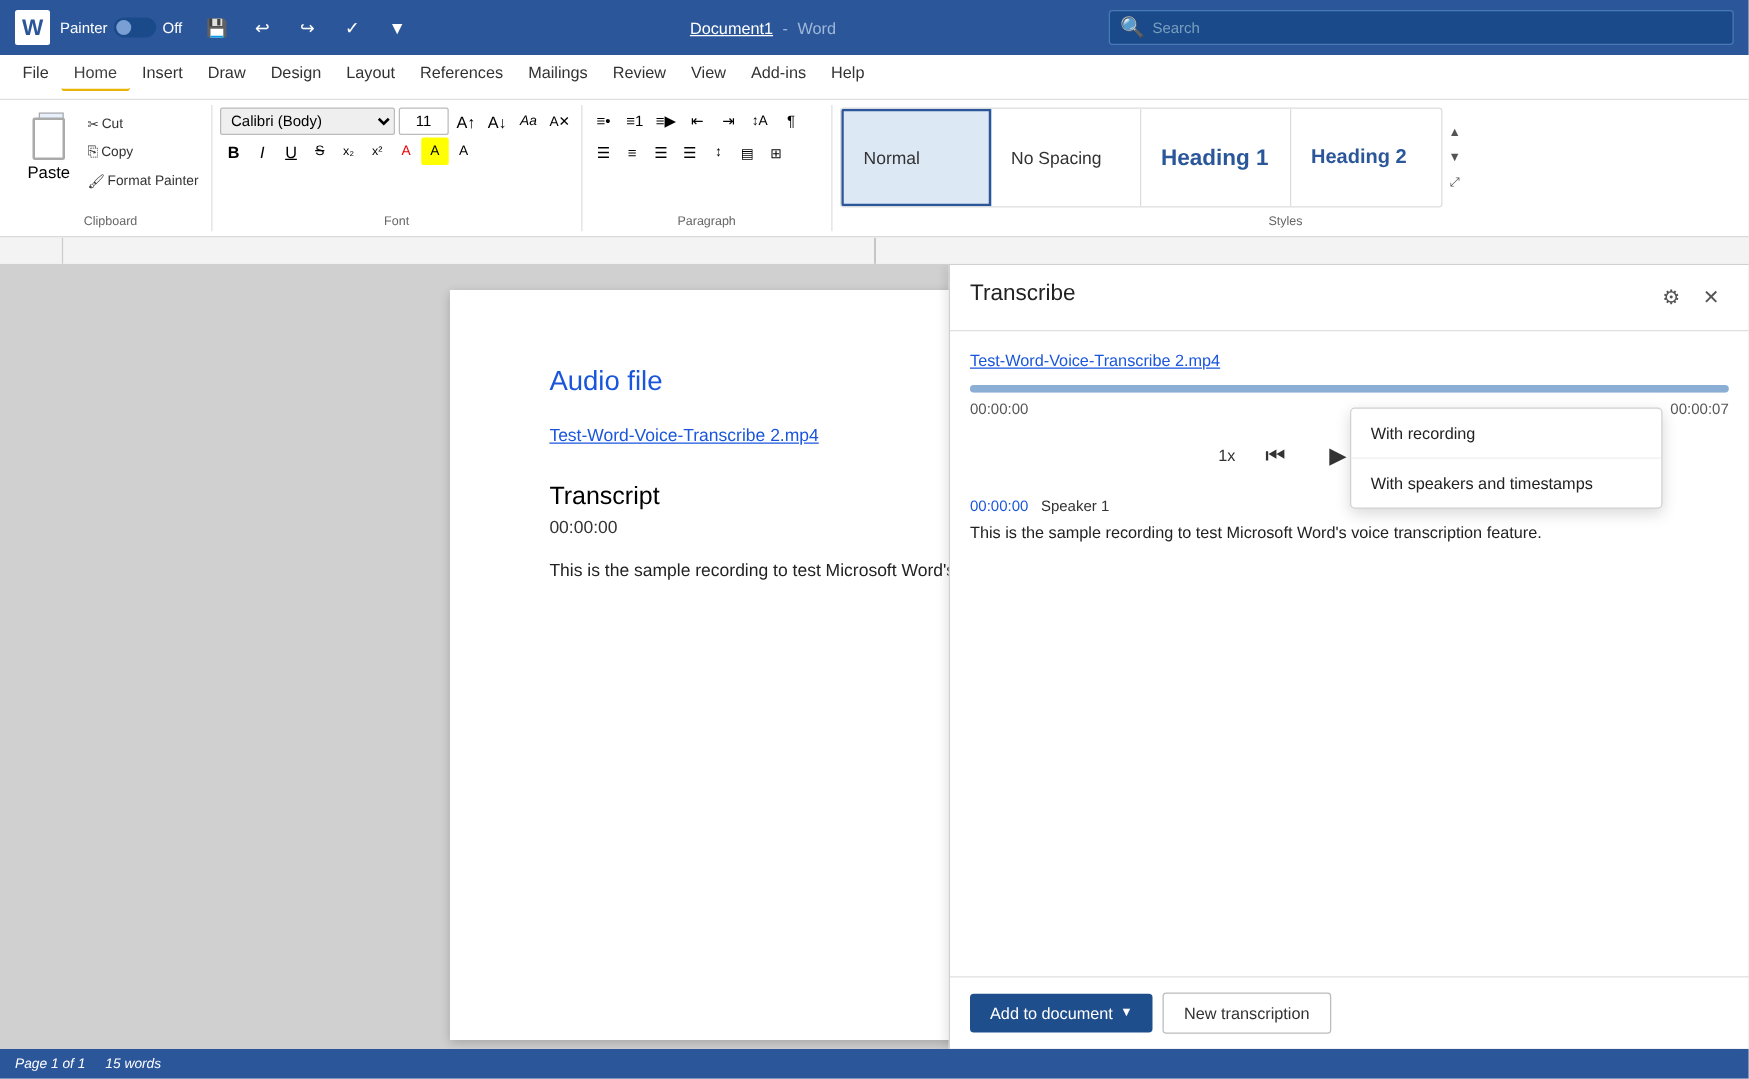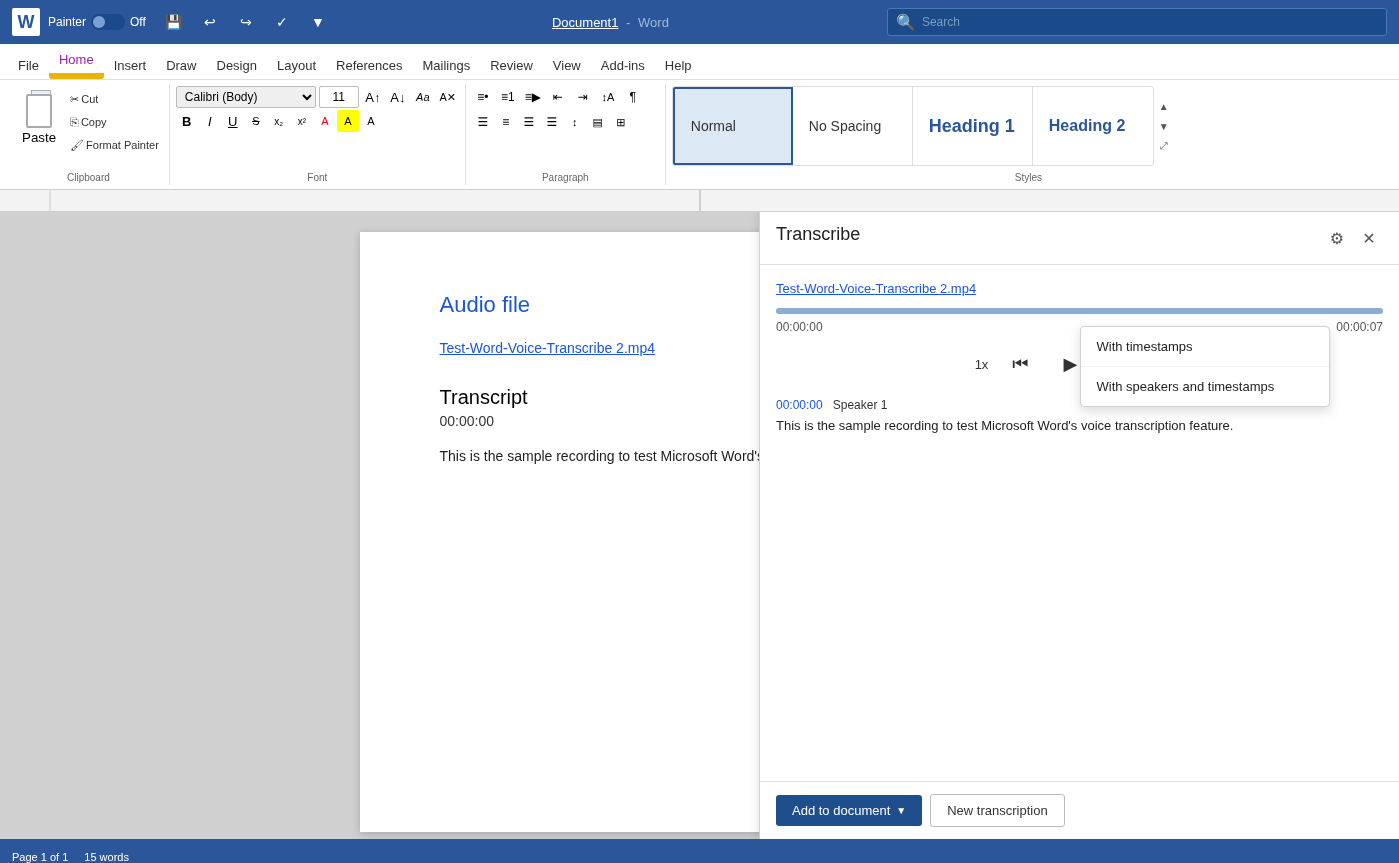--- a/index.html
+++ b/index.html
@@ -65,32 +65,32 @@
       background: none; border: none; color: #a0c4e8; font-size: 12px;
       flex: 1; outline: none;
     }
     .search-box input::placeholder { color: #7a9fbf; }
 
     
     .menu-bar {
       background: white;
       height: 36px;
       display: flex;
-      align-items: flex-end;
+      align-items: flex-start;
       padding: 0 8px;
       border-bottom: 1px solid #e0e0e0;
     }
     .menu-item {
       padding: 6px 10px;
       font-size: 13px;
       cursor: pointer;
       border-radius: 3px;
       color: #333;
     }
-    .menu-item.active { color: #a21caf; border-bottom: 6px solid #eab308; }
+    .menu-item.active { color: #404040; border-bottom: 2px solid #eab308; }
 
     
     .ribbon {
       background: white;
       border-bottom: 1px solid #d0d0d0;
       padding: 4px 8px;
       display: flex;
       align-items: stretch;
       gap: 0;
       height: 110px;
@@ -410,24 +410,25 @@
       font-size: 13px;
       cursor: pointer;
     }
     .chevron-icon { font-size: 10px; }
 
     
     .status-bar {
       height: 24px;
       background: #2b579a;
       color: white;
-      display: flex; 
-      padding: 12px 12px;
+      display: flex; align-items: center;
+      padding: 0 12px;
       font-size: 11px;
       gap: 16px;
+      font-style: italic;
     }
 
     
     .styles-scroll {
       display: flex; flex-direction: column; justify-content: center; gap: 2px;
       padding-left: 2px;
     }
     .styles-scroll-btn {
       background: none; border: none; cursor: pointer;
       width: 16px; height: 18px; font-size: 10px;
@@ -630,21 +631,21 @@
 
       <div class="transcript-entry">
         <div class="transcript-meta">
           <span class="transcript-time">00:00:00</span>
           <span class="transcript-speaker">Speaker 1</span>
         </div>
         <div class="transcript-text">This is the sample recording to test Microsoft Word's voice transcription feature.</div>
       </div>
 
       <div class="add-dropdown" style="position:relative; transform:none; margin-top: 20px;">
-        <div class="dropdown-item">With timestamps</div>
+        <div class="dropdown-item">With recording</div>
         <div class="dropdown-item">With speakers and timestamps</div>
       </div>
     </div>
 
     <div class="panel-footer">
       <button class="add-to-doc-btn">
         <span>Add to document</span>
         <span class="chevron-icon">▼</span>
       </button>
       <button class="new-transcription-btn">New transcription</button>

